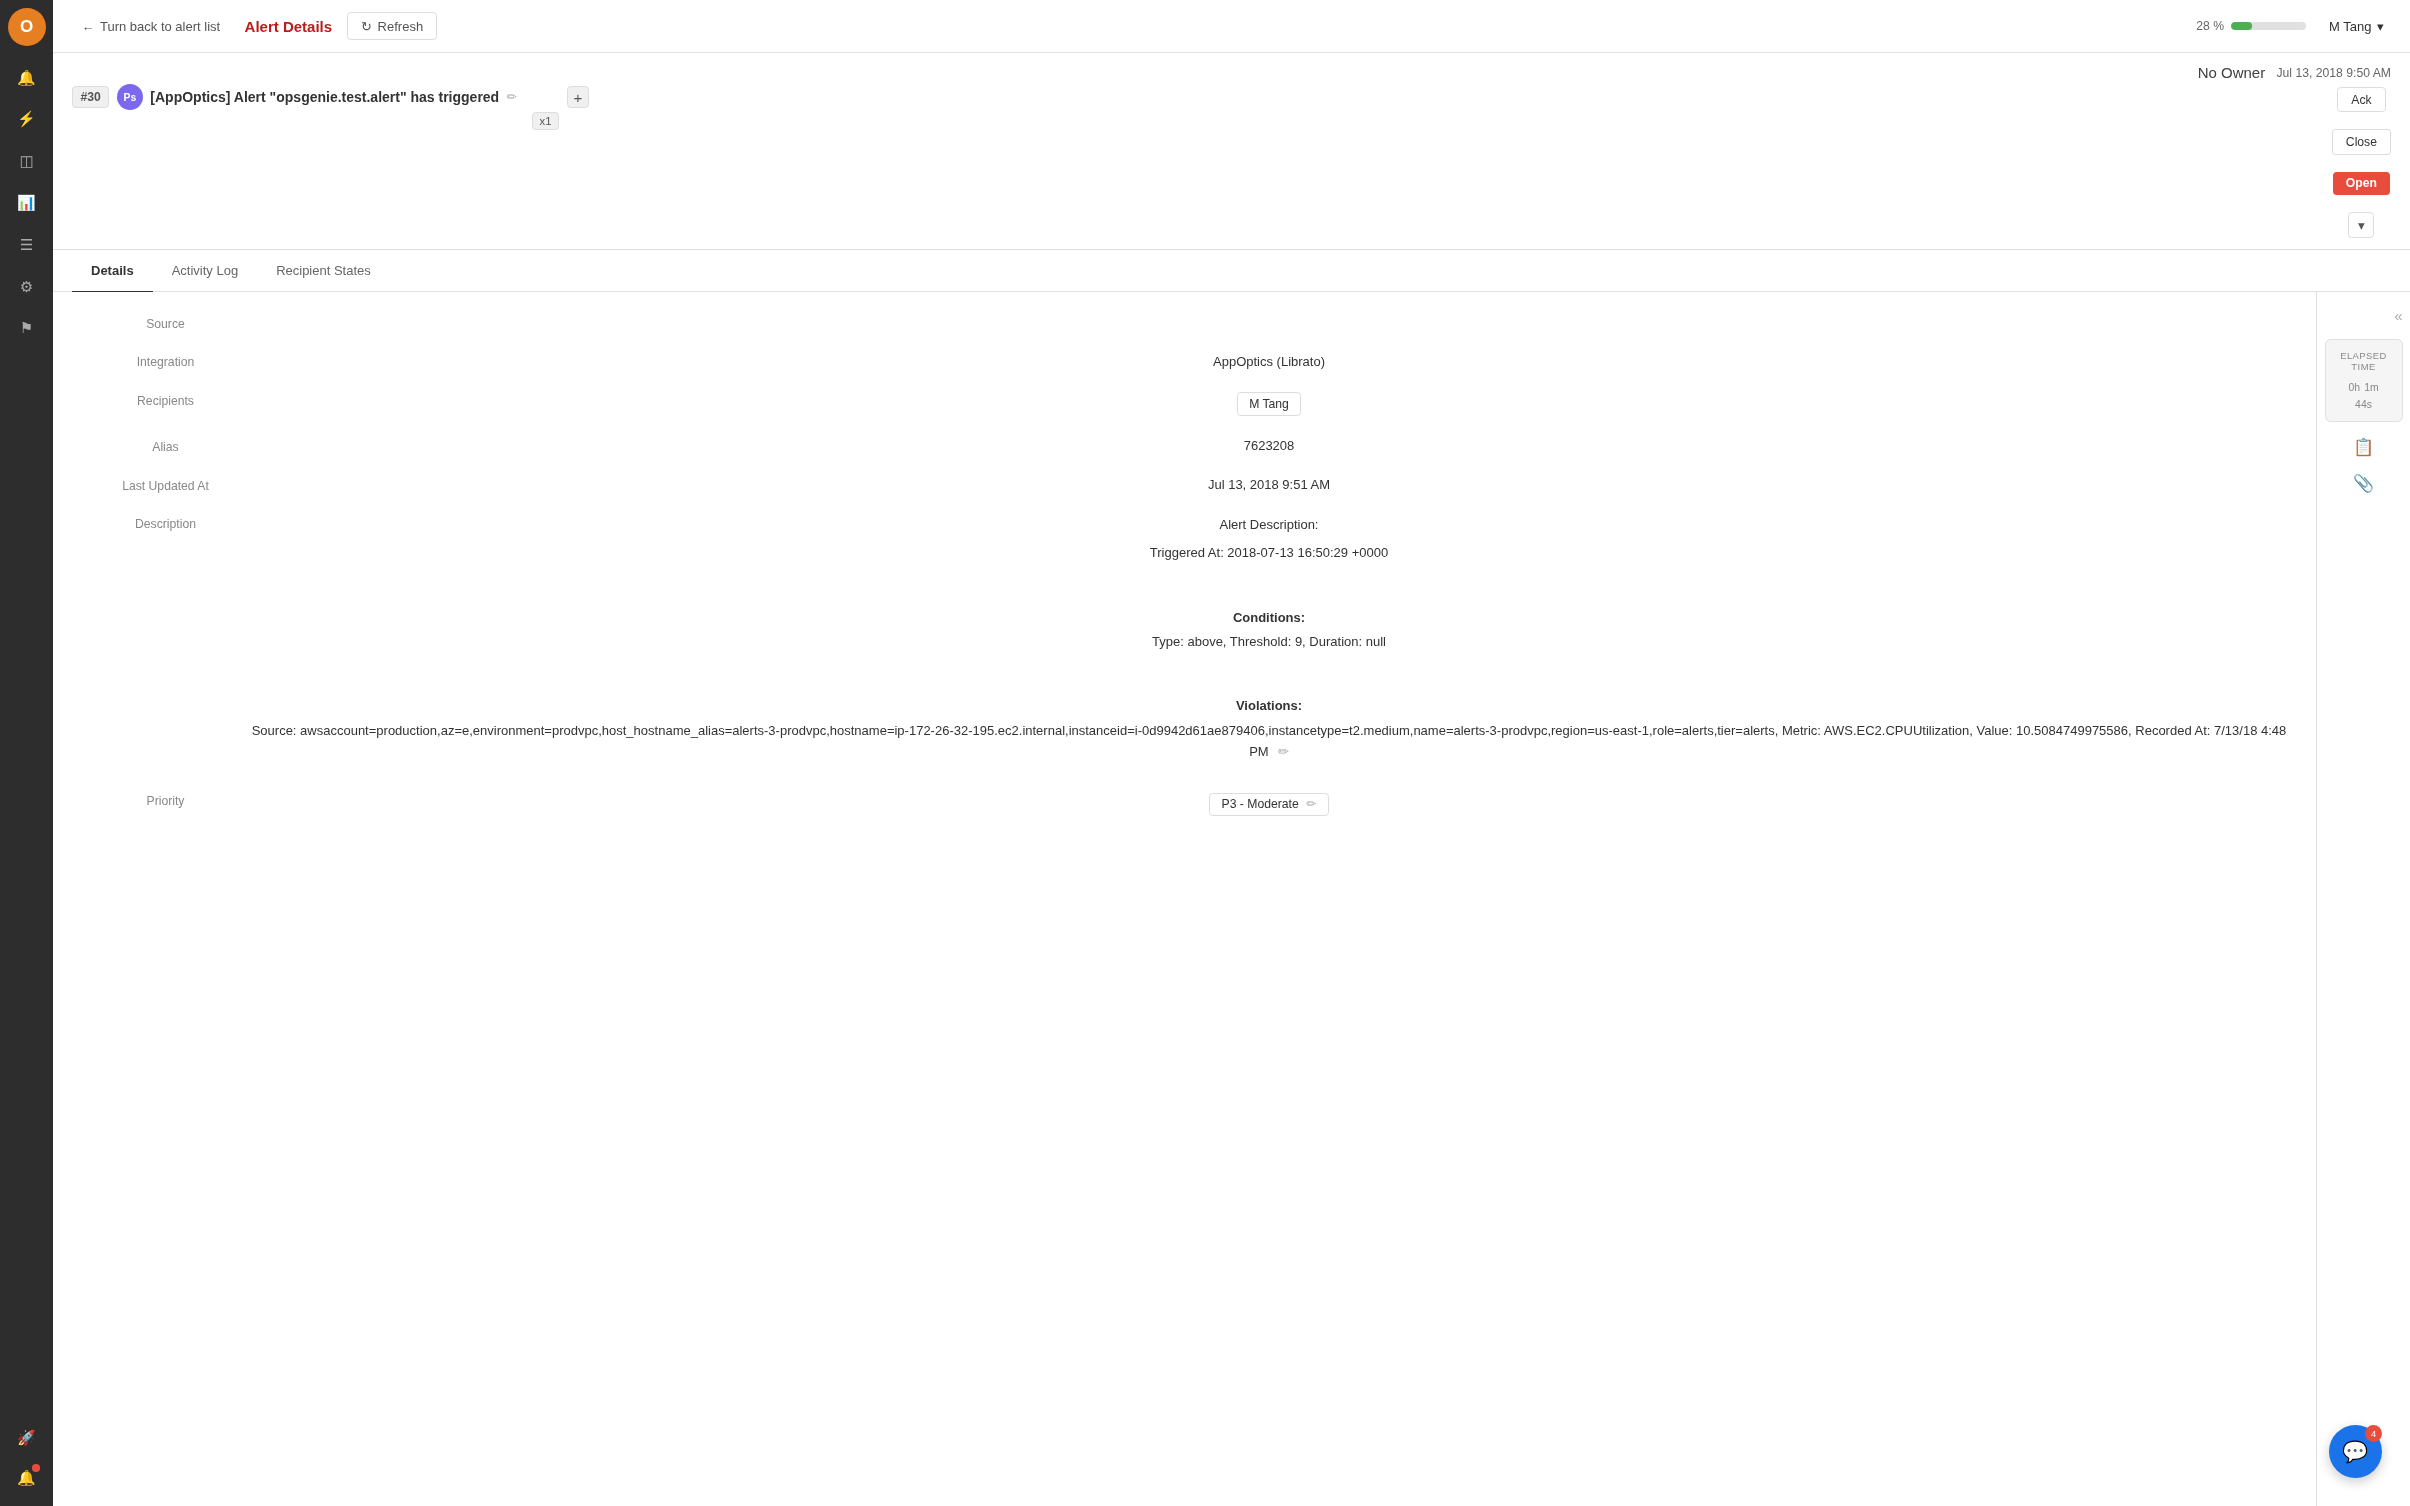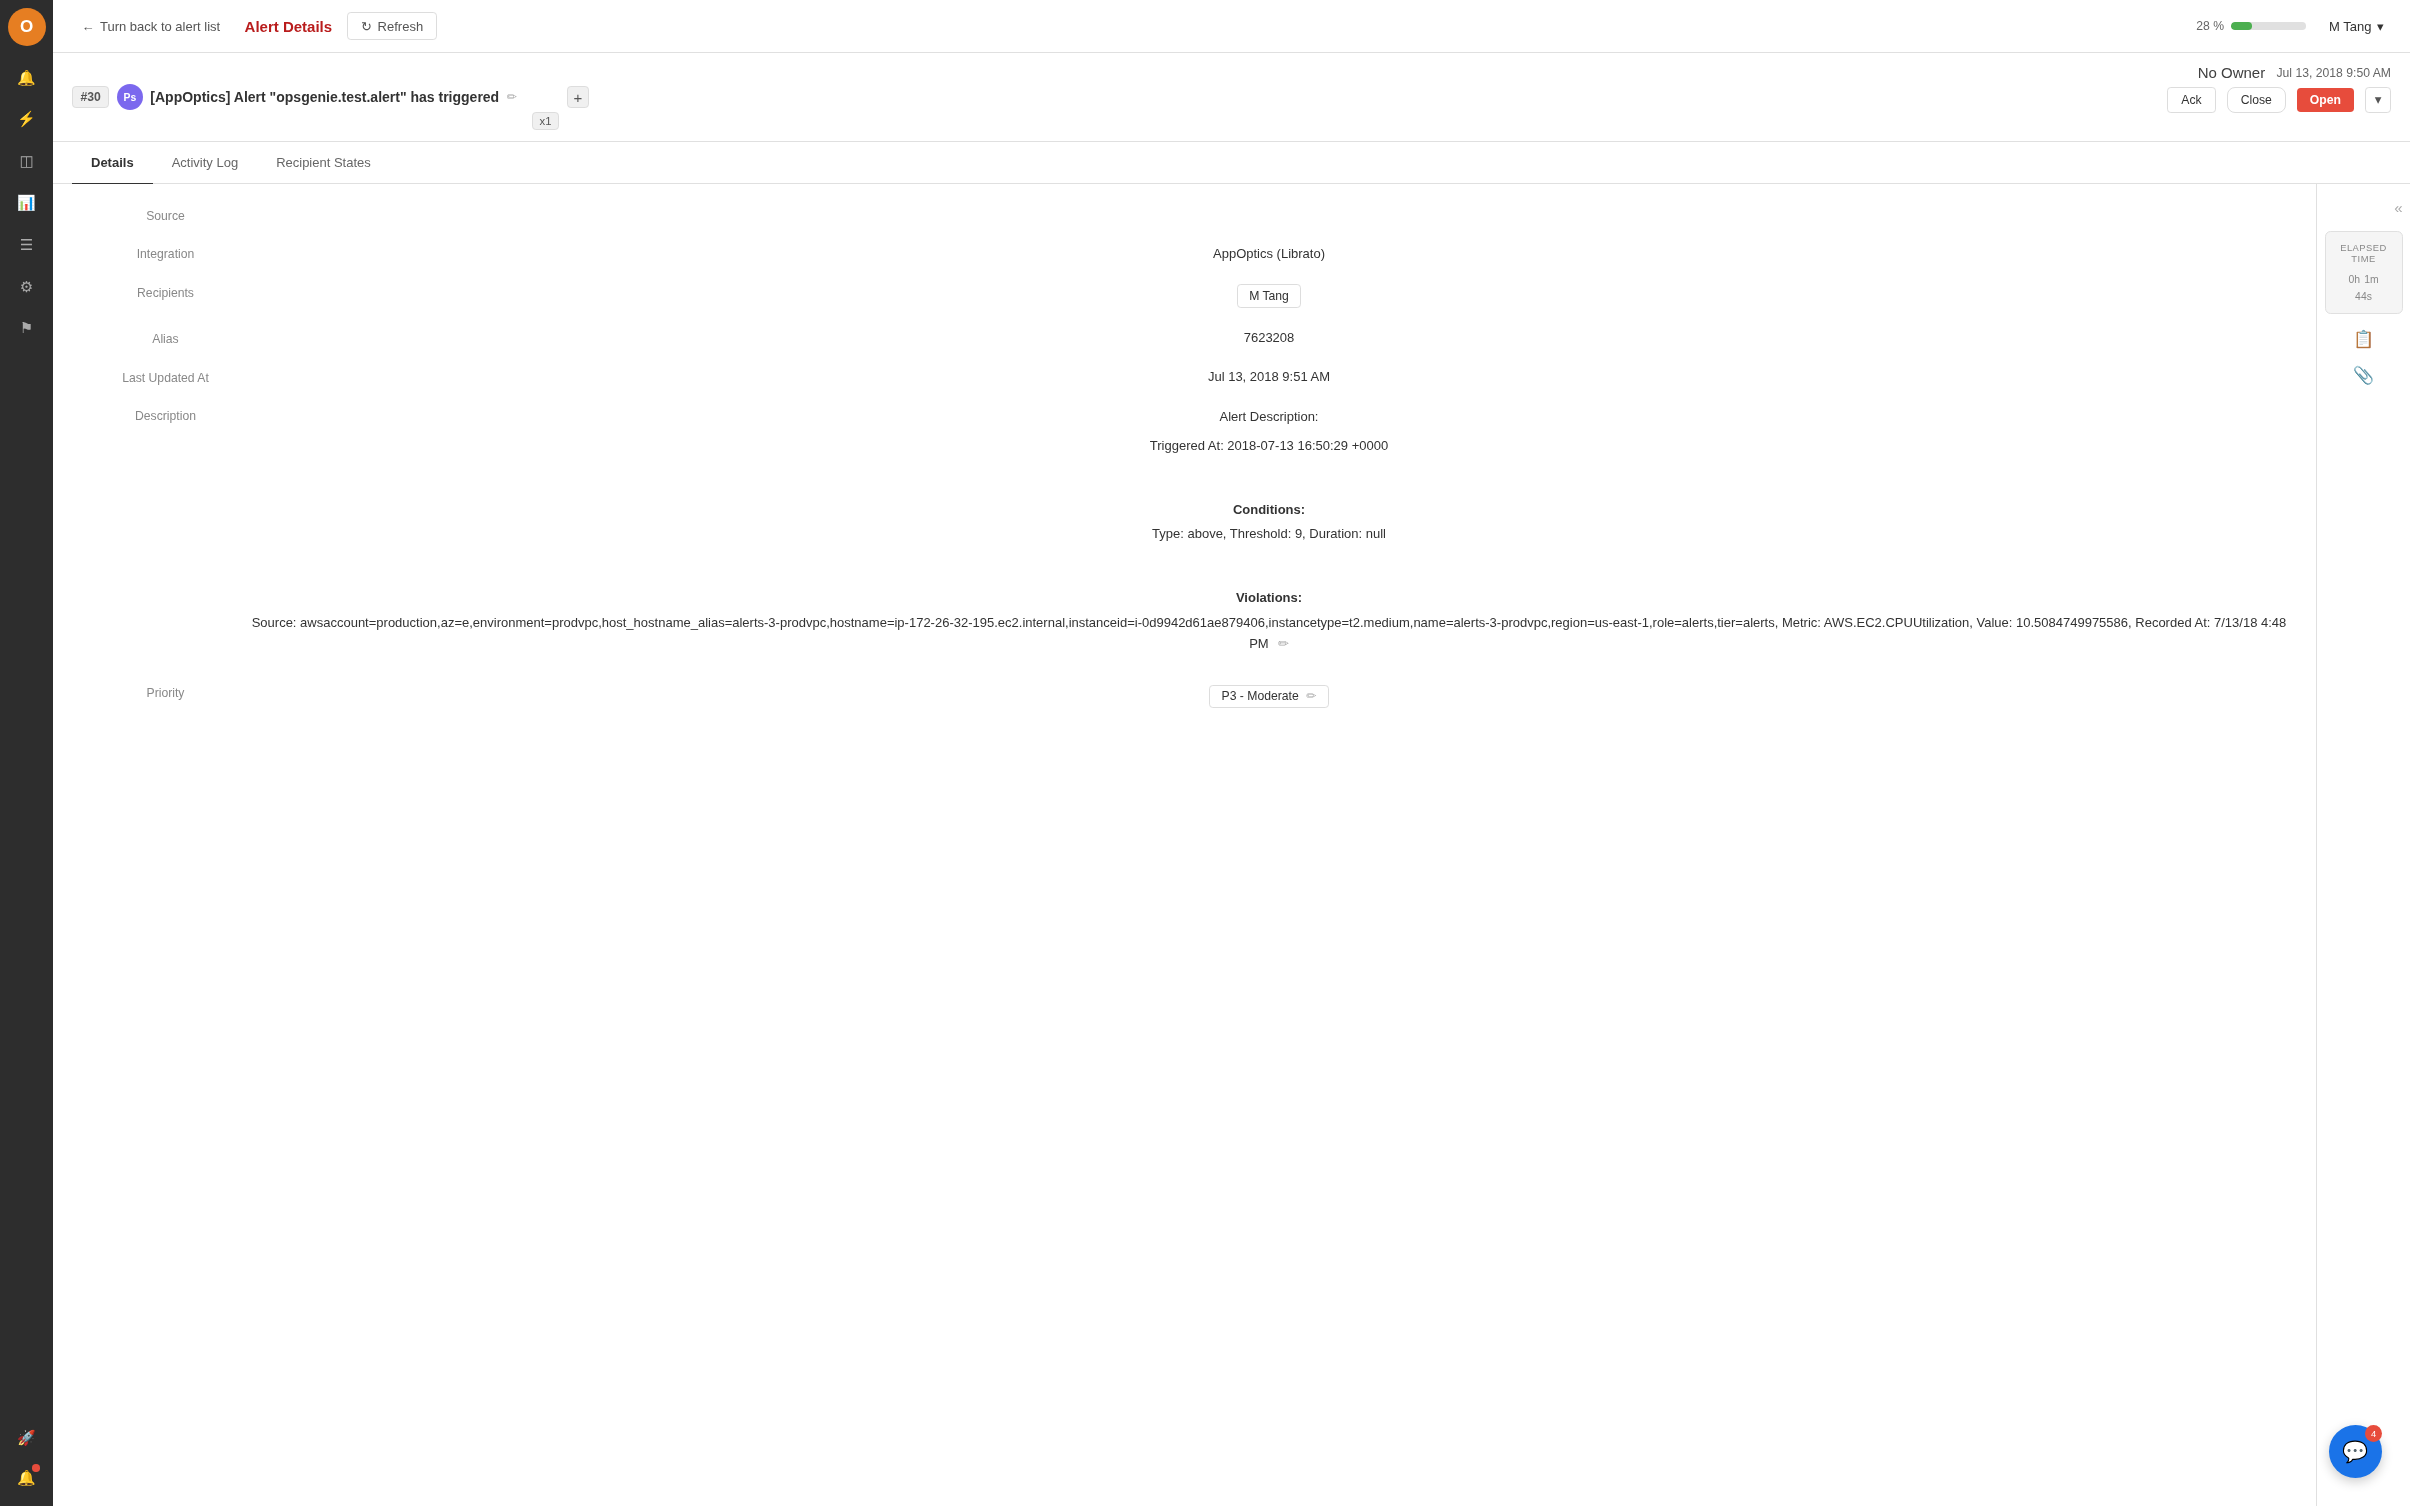--- a/index.html
+++ b/index.html
@@ -168,37 +168,37 @@
     }
     .alert-header-right {
       display: flex; flex-direction: column; align-items: flex-end; gap: 5.6px;
     }
     .alert-meta {
       display: flex; align-items: center; gap: 11.3px;
     }
     .no-owner { color: #404040; font-size: 15px; }
     .alert-date { color: #666; font-size: 12.2px; }
     .alert-actions {
-      display: flex; gap: 11px; align-items: center;
+      display: flex; gap: 17px; align-items: center; flex-direction: column;
     }
     .btn-ack {
       background: #fff;
       border: 0.9px solid #ddd;
       color: #333;
       padding: 4.7px 13px;
       border-radius: 3.8px;
       cursor: pointer;
       font-size: 12.2px;
     }
     .btn-close {
       background: #fff;
       border: 0.9px solid #ddd;
       color: #333;
       padding: 4.7px 13px;
-      border-radius: 8px;
+      border-radius: 3px;
       cursor: pointer;
       font-size: 12.2px;
     }
     .btn-open {
       background: #e74c3c;
       border: none;
       color: #fff;
       padding: 4.7px 13px;
       border-radius: 3.8px;
       cursor: pointer;

